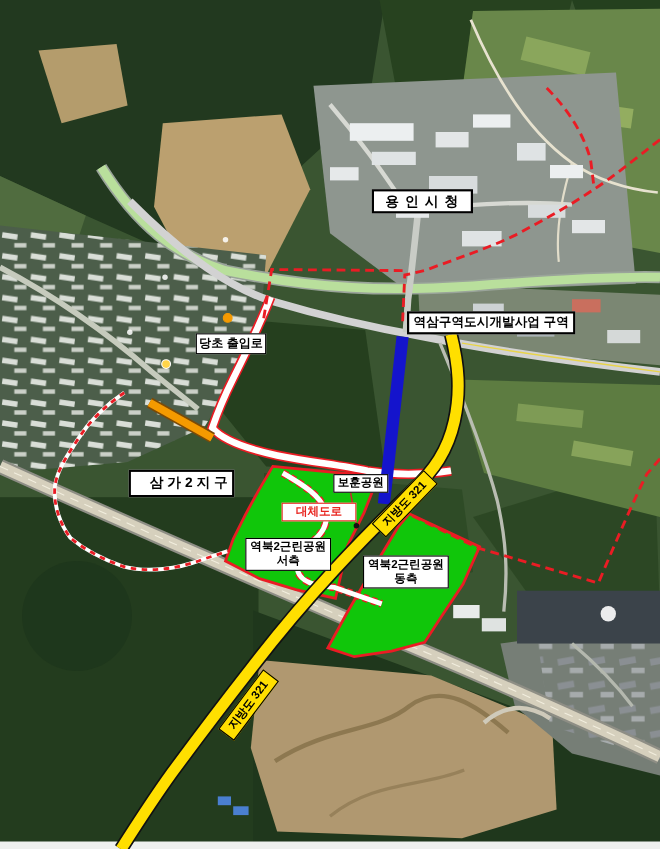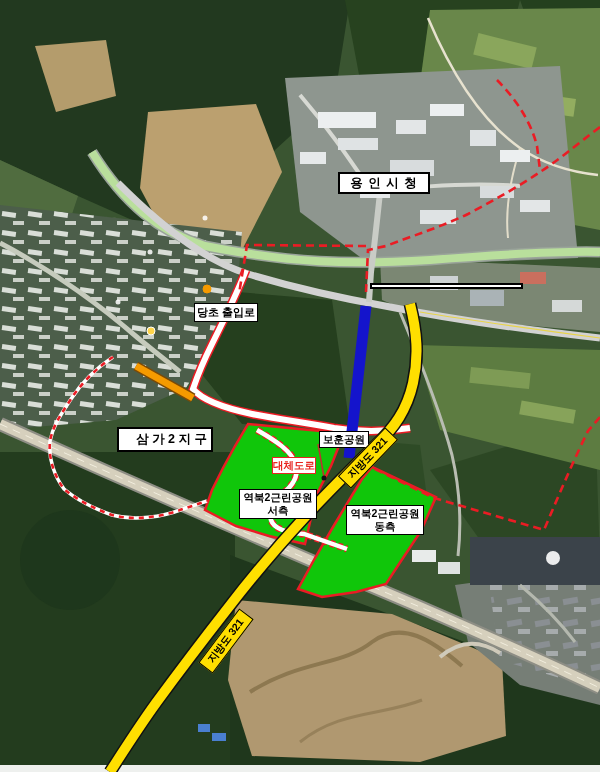--- a/index.html
+++ b/index.html
@@ -15,21 +15,21 @@
   .yellow-fill{stroke:var(--road-yellow,#ffdf00);}
   .blue-road{stroke:var(--road-blue,#1414cc);}
   .orange-road{stroke:var(--road-orange,#f59a00);}
   
   .maplabel{
     position:absolute;background:var(--label-bg,#fff);border:2px solid var(--label-border,#000);
     color:#000;font-weight:bold;text-align:center;line-height:1.2;
     padding:1px 4px;box-sizing:border-box;white-space:nowrap;
     display:flex;flex-direction:column;align-items:center;justify-content:center;
   }
-  .thin{border-width:1.5px;margin-left:16px;}
+  .thin{border-width:1.5px;}
   .red-label{color:var(--alt-road-red,#e8251f);border-color:var(--alt-road-red,#e8251f);}
   .road-tag{
     position:absolute;background:var(--road-yellow,#ffdf00);border:1.5px solid #000;
     color:#000;font-weight:bold;font-size:10.5px;white-space:nowrap;padding:1px 7px;
   }
 </style>
 </head>
 <body>
 
 <div class="stage">
@@ -192,35 +192,36 @@
 
     <circle cx="207" cy="289" r="4" class="orange-road" fill="#f59a00" stroke="#ffffff" stroke-width="1"></circle>
     <circle cx="151" cy="331" r="4" fill="#ffd54a" stroke="#ffffff" stroke-width="1"></circle>
   </svg>
 
   <div class="maplabel" style="left:338px;top:172px;width:92px;height:22px;font-size:12.5px;letter-spacing:1px;">
     <span>용 인 시 청</span>
   </div>
 
   <div class="maplabel" style="left:370px;top:283px;width:153px;font-size:11.5px;line-height:1.3;">
+    <span>역삼구역도시개발사업 구역</span>
   </div>
 
   <div class="maplabel thin" style="left:178px;top:303px;width:64px;height:19px;font-size:11px;">
     <span>당초 출입로</span>
   </div>
 
   <div class="maplabel" style="left:117px;top:427px;width:96px;height:25px;font-size:12.5px;align-items:flex-end;">
     <span>삼 가 2 지 구</span>
   </div>
 
   <div class="maplabel thin" style="left:303px;top:431px;width:50px;height:17px;font-size:10.5px;text-align:center;">
     <span>보훈공원</span>
   </div>
 
-  <div class="maplabel thin red-label" style="left:256px;top:457px;width:44px;height:17px;font-size:10.5px;">
+  <div class="maplabel thin red-label" style="left:256px;top:457px;width:68px;height:17px;font-size:10.5px;">
     <span>대체도로</span>
   </div>
 
   <div class="maplabel thin" style="left:223px;top:489px;width:78px;font-size:10.5px;line-height:1.25;">
     <span>역북2근린공원</span>
     <span>서측</span>
   </div>
 
   <div class="maplabel thin" style="left:330px;top:505px;width:78px;font-size:10.5px;line-height:1.25;">
     <span>역북2근린공원</span>

